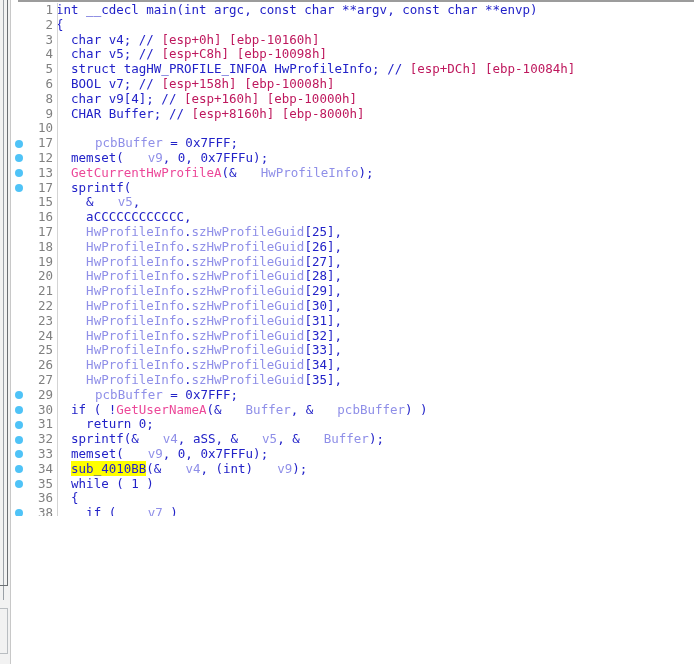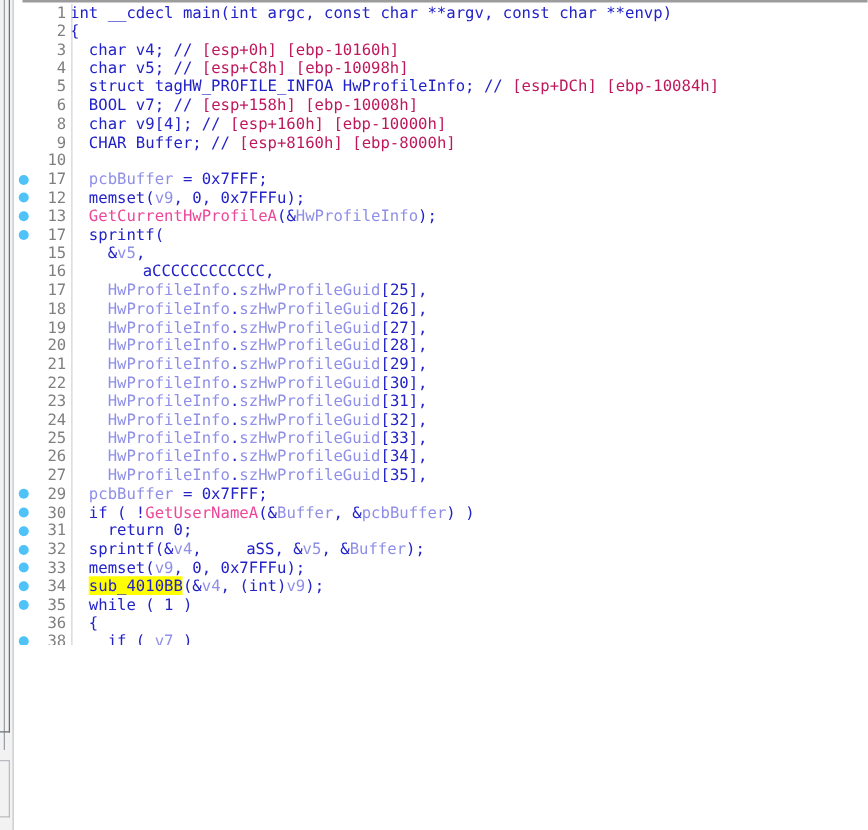--- a/index.html
+++ b/index.html
@@ -126,25 +126,25 @@
   }
 
   .code-text {
     display: inline-block;
     margin-left: 3px;
     vertical-align: top;
   }
 
   
   .t-kw    { color: #2222c8; }
-  .t-var   { color: #8f8fe8; }              
+  .t-var   { color: #8f8fe8; margin-left: 24px; }              
   .t-api   { color: #ec4899; }              
   .t-comment { color: #be185d; }            
   .t-slash { color: #2222c8; }              
-  .t-str   { color: #2222c8; margin-left: 28px; }              
+  .t-str   { color: #2222c8; }              
   .t-struct{ color: #8f8fe8; }              
   .t-func  { color: #2222c8; }              
   .t-hl    { background: #ffff00; color: #2222c8; }  
 </style>
 </head>
 <body>
 
 <div id="pseudocode-window">
 
   <div class="left-frame">

